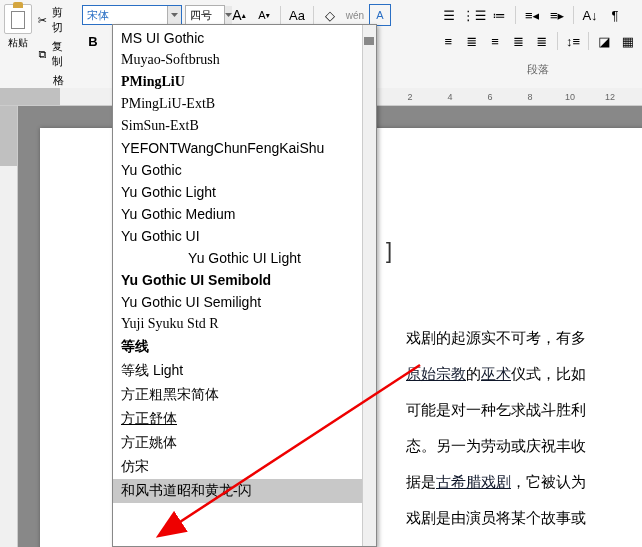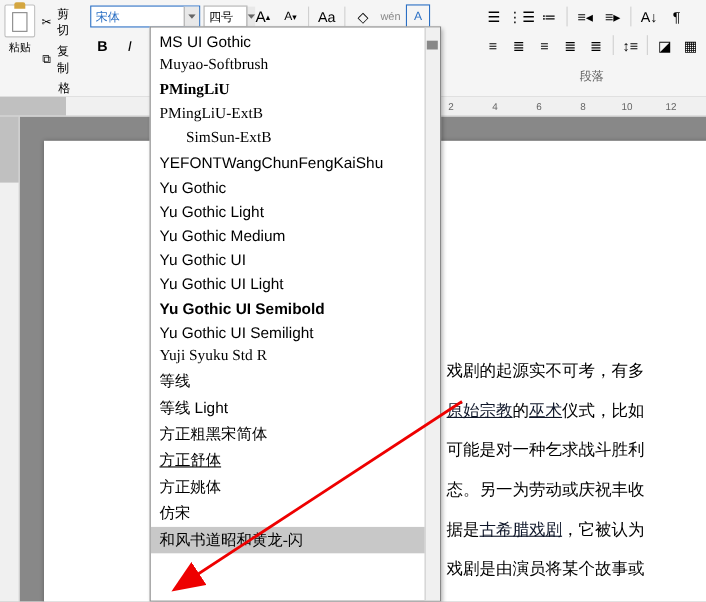--- a/index.html
+++ b/index.html
@@ -22,21 +22,21 @@
 .font-row2{display:flex;align-items:center;gap:3px}
 .combo{display:flex;border:1px solid #2a6fc4;height:20px;background:#fff}
 .combo.size{border-color:#b0b0b0}
 .combo-input{border:none;padding:0 4px;font-size:11px;outline:none;background:transparent}
 .combo-drop{width:14px;background:#e8e8e8;border-left:1px solid #b0b0b0;display:flex;align-items:center;justify-content:center;cursor:pointer}
 .combo-drop svg{width:7px;height:5px}
 .tbtn{width:22px;height:22px;display:flex;align-items:center;justify-content:center;cursor:pointer;border:1px solid transparent;font-size:13px}
 .tbtn.boxed{border:1px solid #2a6fc4;color:#2a6fc4;font-size:11px}
 .sep{width:1px;height:18px;background:#d0d0d0;margin:0 2px}
 .para-group{display:flex;flex-direction:column;gap:4px;width:200px}
-.font-dropdown{position:absolute;left:136px;top:24px;width:265px;height:523px;background:#fff;border:1px solid #888;box-shadow:2px 2px 4px rgba(0,0,0,.3);z-index:100;overflow:hidden}
+.font-dropdown{position:absolute;left:112px;top:24px;width:265px;height:523px;background:#fff;border:1px solid #888;box-shadow:2px 2px 4px rgba(0,0,0,.3);z-index:100;overflow:hidden}
 .dd-scroll{height:100%;overflow-y:auto;padding:2px 0}
 .dd-item{padding:3px 8px;font-size:14px;cursor:pointer;white-space:nowrap;overflow:hidden}
 .dd-item.highlighted{background:#c8c8c8}
 .dd-scrollbar{position:absolute;right:0;top:0;width:14px;height:100%;background:#f0f0f0;border-left:1px solid #ccc}
 .dd-thumb{position:absolute;top:12px;width:10px;left:1px;height:8px;background:#888}
 .canvas{position:absolute;left:0;top:88px;width:642px;height:459px;background:#888;overflow:hidden}
 .ruler{position:absolute;left:0;top:0;width:100%;height:18px;background:#f0f0f0;border-bottom:1px solid #ccc;font-size:9px;display:flex;align-items:center;color:#666}
 .ruler-gray{background:#c0c0c0;height:100%;width:60px;position:relative}
 .ruler-marks{position:absolute;left:400px;display:flex;gap:20px}
 .ruler-num{width:20px;text-align:center}
@@ -193,31 +193,31 @@
  <div><span>据是</span><a>古希腊戏剧</a><span>，它被认为</span></div>
  <div>戏剧是由演员将某个故事或</div>
 </div>
 
 <div class="font-dropdown">
  <div class="dd-scroll" id="dd-list">
       <div class="dd-item" style="font-family: sans-serif; font-weight: normal;">MS UI Gothic</div>
       <div class="dd-item" style="font-family: cursive; font-weight: normal;">Muyao-Softbrush</div>
       <div class="dd-item" style="font-family: serif; font-weight: bold;">PMingLiU</div>
       <div class="dd-item" style="font-family: serif; font-weight: normal;">PMingLiU-ExtB</div>
-      <div class="dd-item" style="font-family: serif; font-weight: normal; margin-left: 24px;">SimSun-ExtB</div>
+      <div class="dd-item" style="font-family: serif; font-weight: normal;">SimSun-ExtB</div>
       <div class="dd-item" style="font-family: sans-serif; font-weight: normal;">YEFONTWangChunFengKaiShu</div>
       <div class="dd-item" style="font-family: sans-serif; font-weight: normal;">Yu Gothic</div>
       <div class="dd-item" style="font-family: sans-serif; font-weight: 300;">Yu Gothic Light</div>
       <div class="dd-item" style="font-family: sans-serif; font-weight: 500;">Yu Gothic Medium</div>
       <div class="dd-item" style="font-family: sans-serif; font-weight: normal;">Yu Gothic UI</div>
-      <div class="dd-item" style="font-family: sans-serif; font-weight: 300;">Yu Gothic UI Light</div>
+      <div class="dd-item" style="font-family: sans-serif; font-weight: 300; text-align: center;">Yu Gothic UI Light</div>
       <div class="dd-item" style="font-family: sans-serif; font-weight: 600;">Yu Gothic UI Semibold</div>
       <div class="dd-item" style="font-family: sans-serif; font-weight: 300;">Yu Gothic UI Semilight</div>
       <div class="dd-item" style="font-family: serif; font-weight: normal;">Yuji Syuku Std R</div>
-      <div class="dd-item" style="font-family: sans-serif; font-weight: normal;">等线</div>
+      <div class="dd-item" style="font-family: sans-serif; font-weight: bold;">等线</div>
       <div class="dd-item" style="font-family: sans-serif; font-weight: 300;">等线 Light</div>
       <div class="dd-item" style="font-family: SimHei, sans-serif; font-weight: 400;">方正粗黑宋简体</div>
       <div class="dd-item" style="font-family: cursive; font-weight: normal; text-decoration: underline;">方正舒体</div>
       <div class="dd-item" style="font-family: serif; font-weight: normal;">方正姚体</div>
       <div class="dd-item" style="font-family: FangSong, serif; font-weight: normal;">仿宋</div>
       <div class="dd-item highlighted" style="font-family: cursive; font-weight: normal;">和风书道昭和黄龙-闪</div>
     </div>
  <div class="dd-scrollbar">
       <div class="dd-thumb"></div>
     </div>

